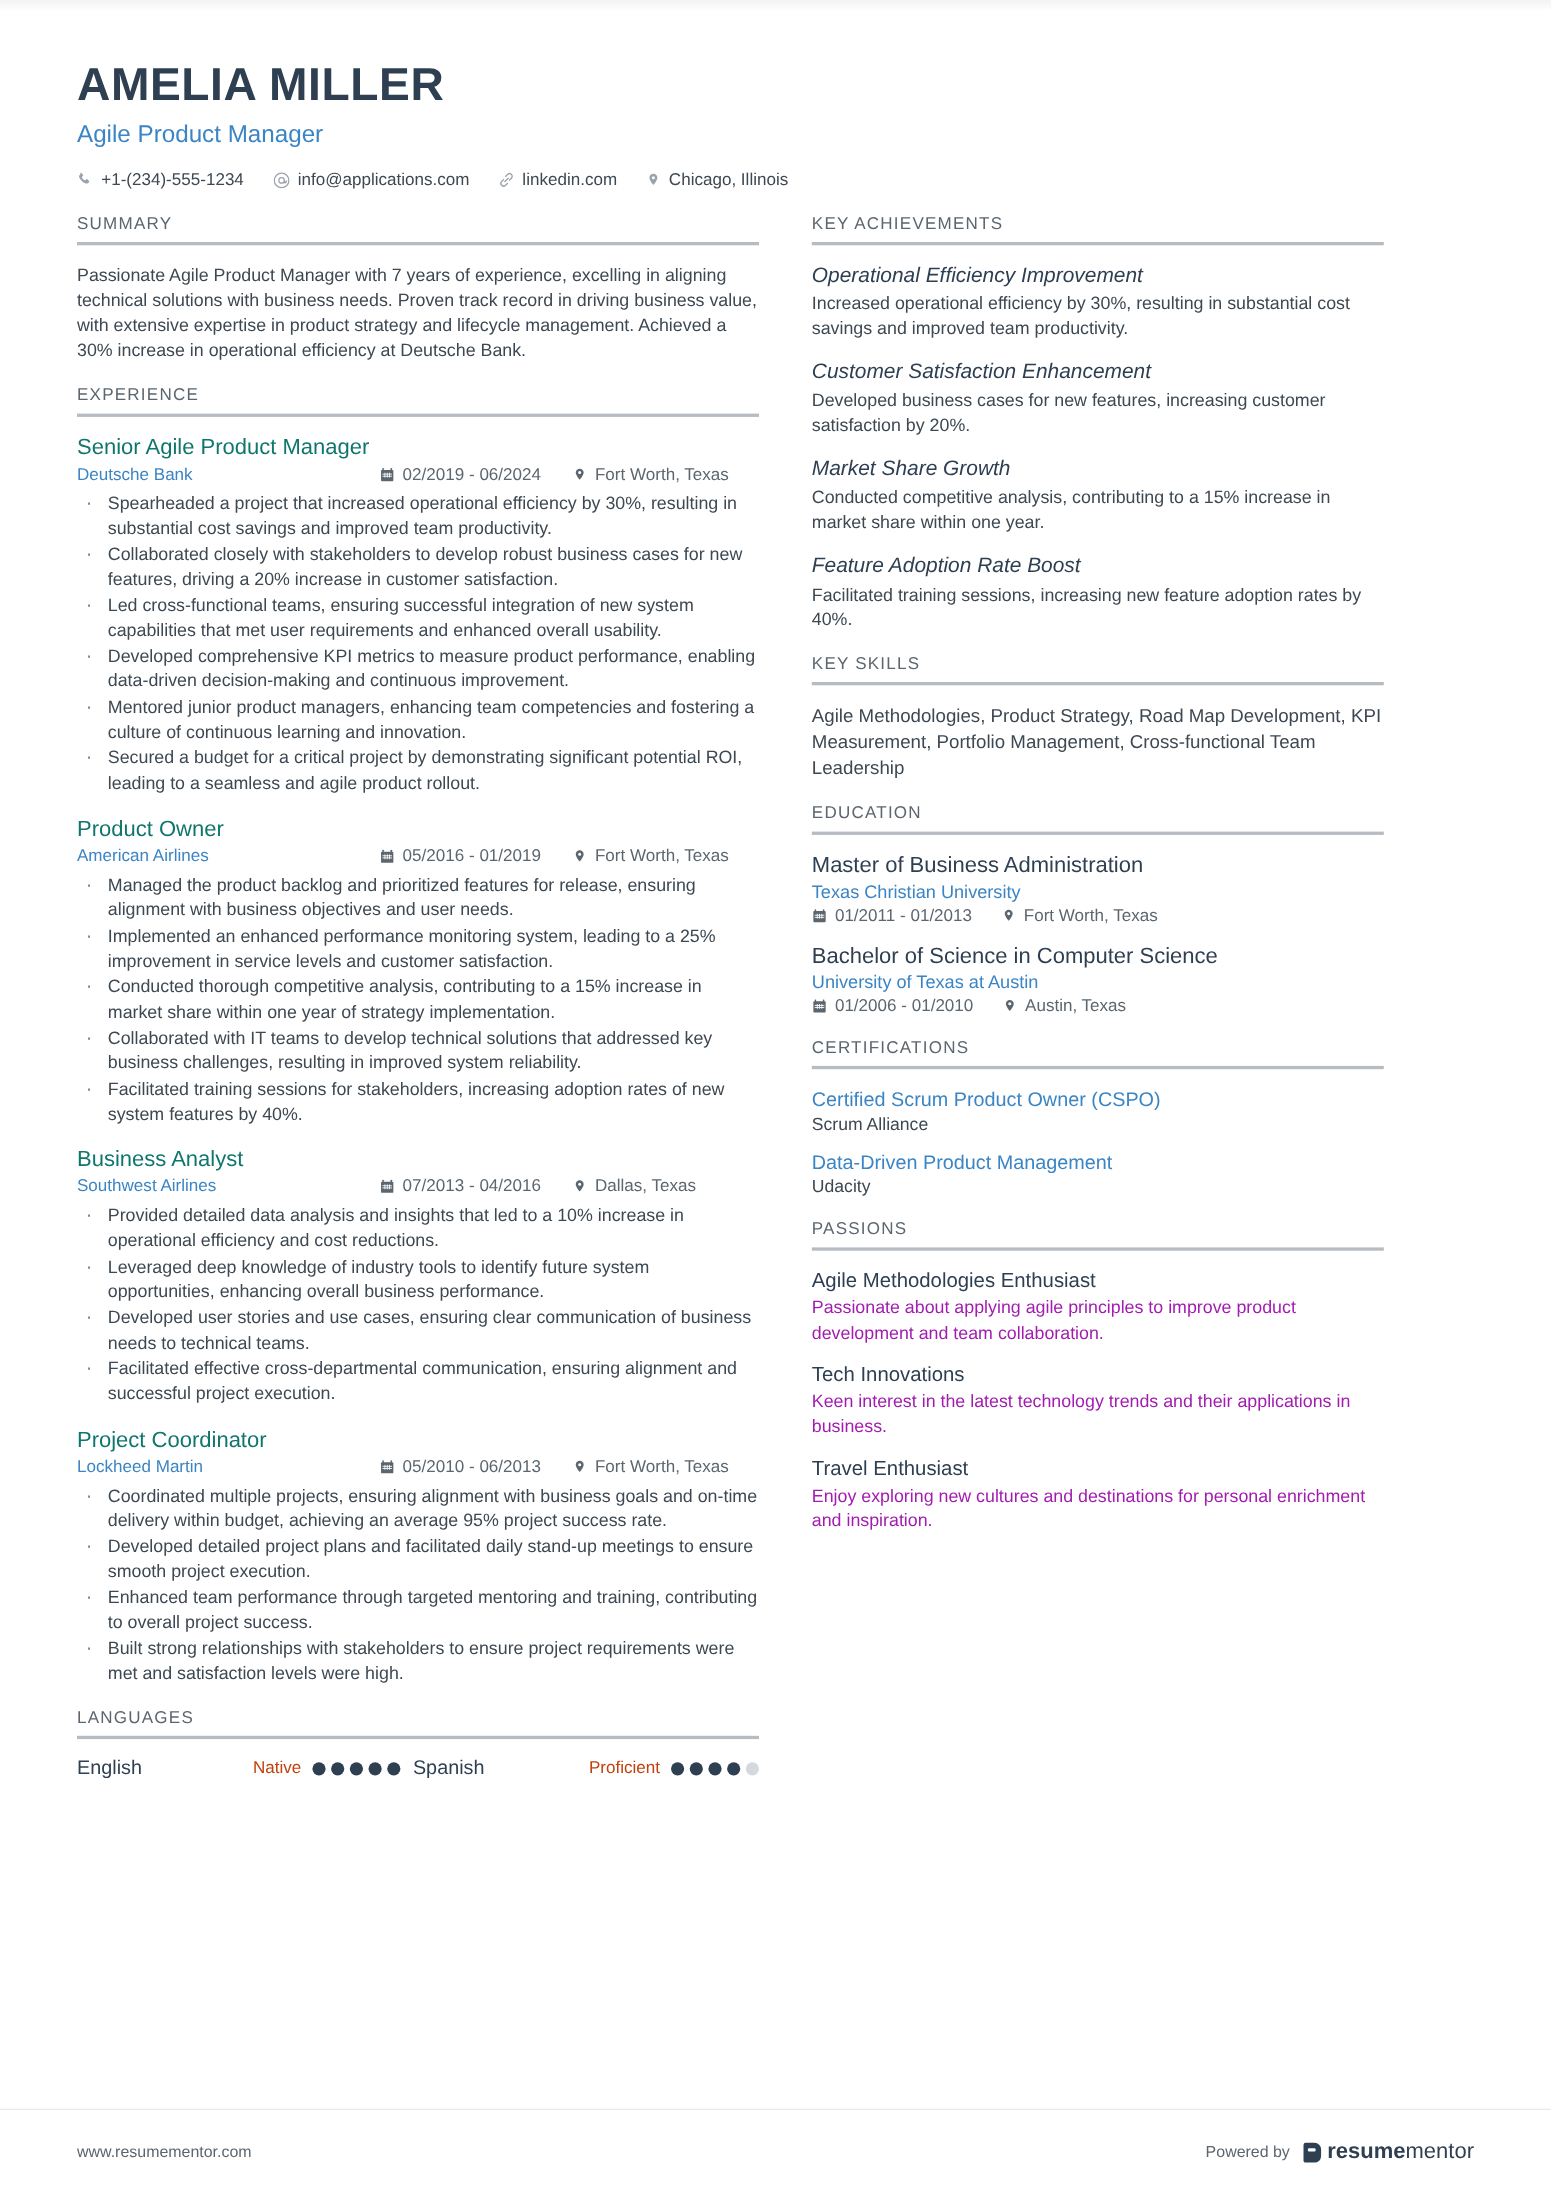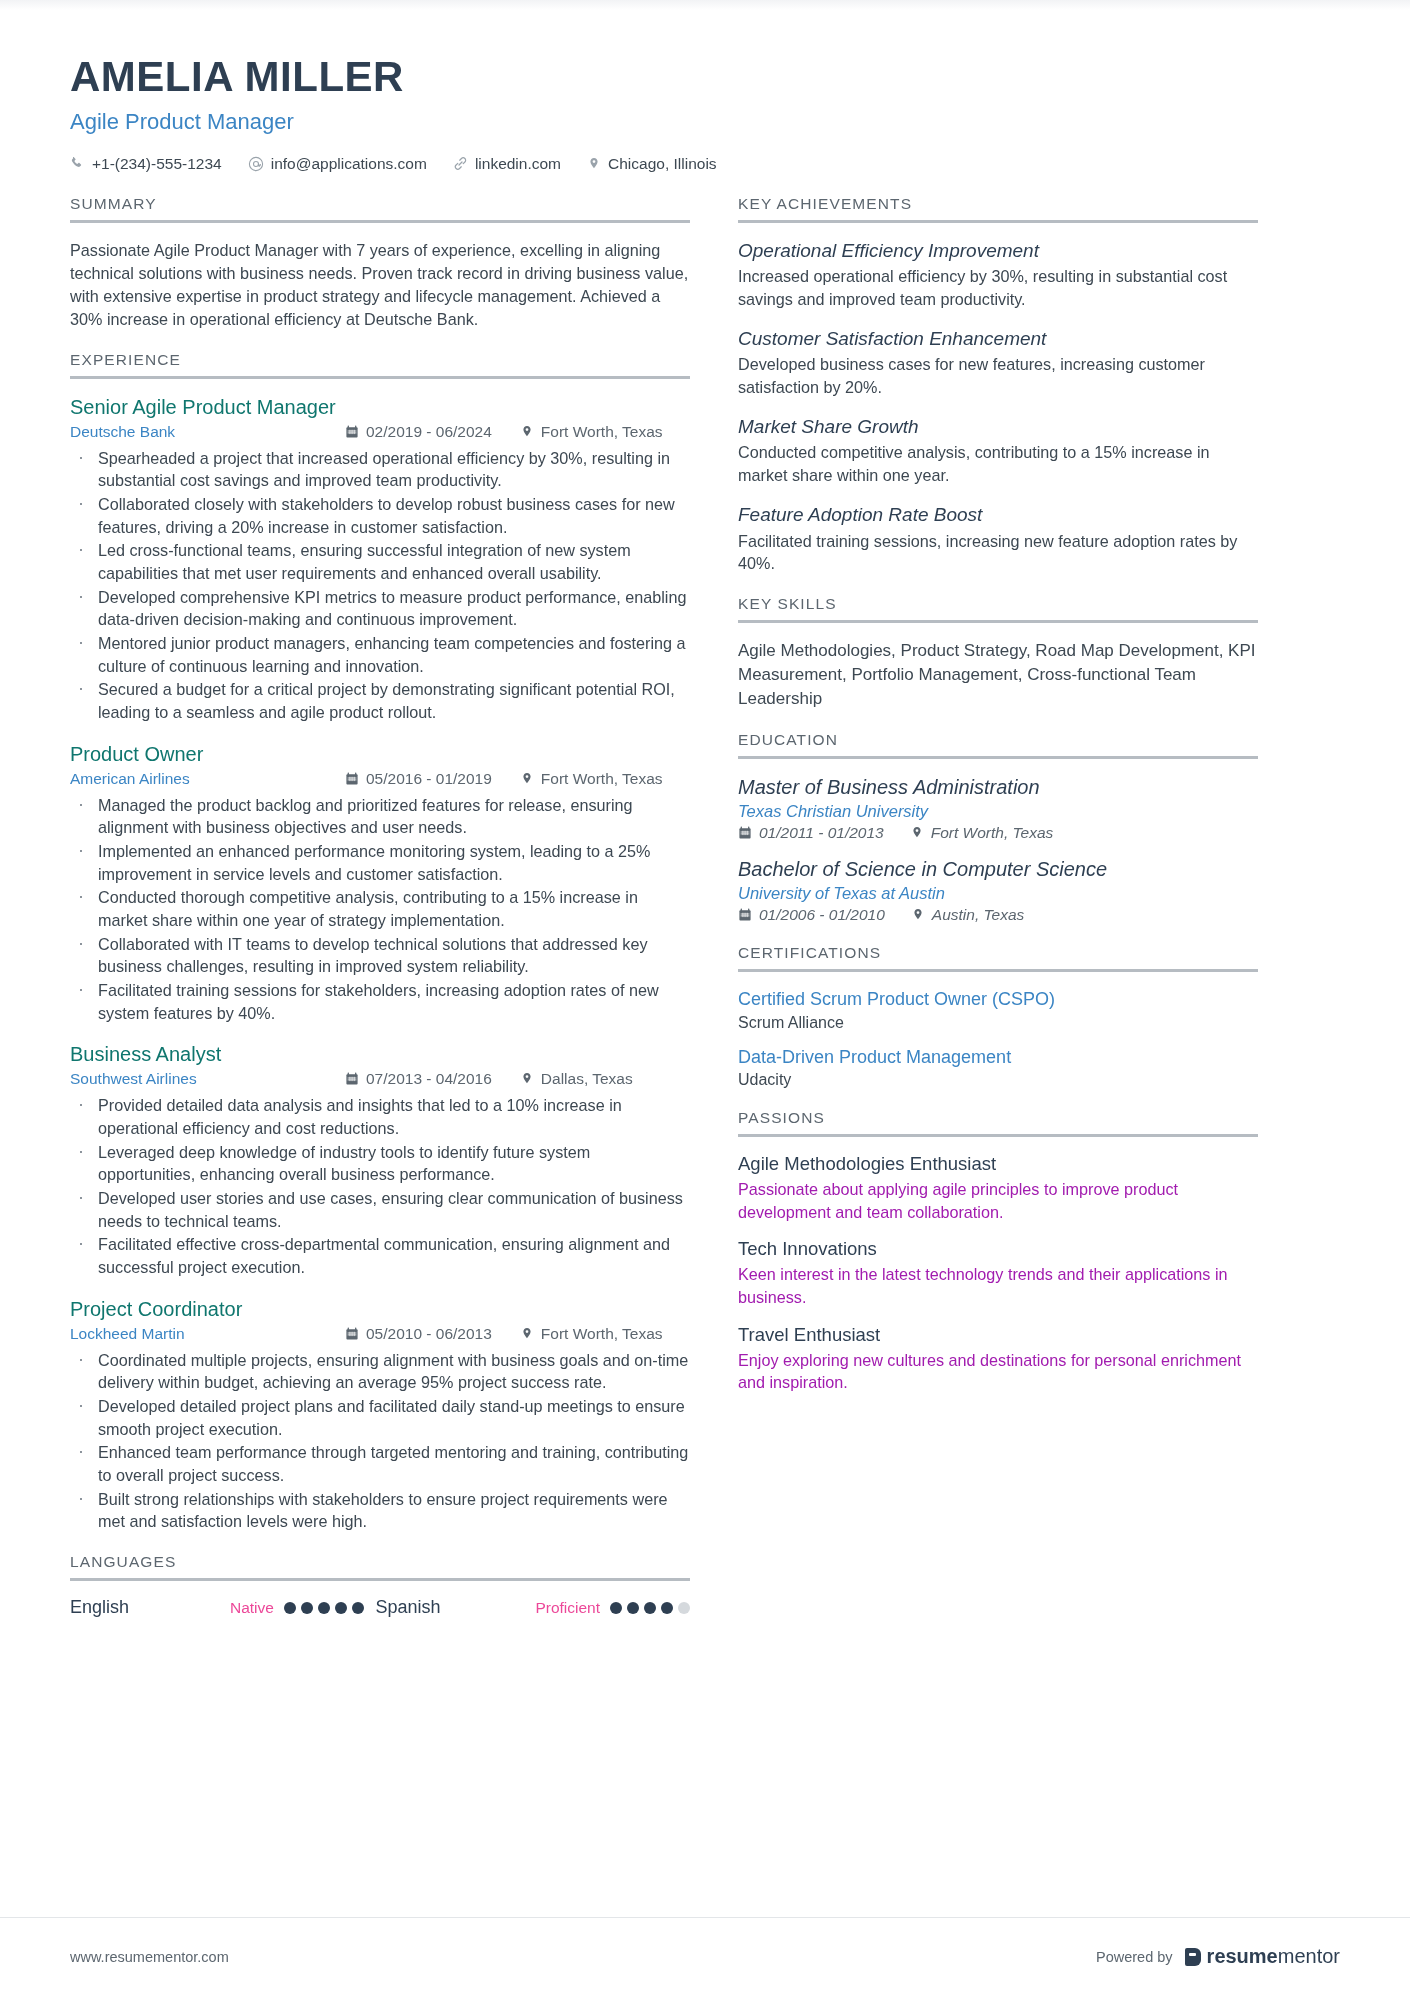--- a/index.html
+++ b/index.html
@@ -140,21 +140,21 @@
   
   .lang-row {
     display: flex;
     align-items: center;
     font-size: 17px;
     color: #2e3f52;
     margin-top: 8px;
   }
   .lang-block { display: flex; align-items: center; }
   .lang-name { width: 160px; color: #2e3f52; font-size: 18px; }
-  .lang-level { color: #ec4899; font-size: 15.5px; margin-right: 10px; }
+  .lang-level { color: #c2410c; font-size: 15.5px; margin-right: 10px; }
   .dots { display: flex; gap: 5px; align-items: center; }
   .dot { width: 12px; height: 12px; border-radius: 50%; background: #2e3f52; }
   .dot.empty { background: #d5d9dd; }
   .lang-gap { width: 30px; }
 
   
   .ach { margin-bottom: 16px; }
   .ach-title {
     font-size: 19px;
     color: #2e3f52;
@@ -165,21 +165,21 @@
   .ach-desc {
     font-size: 16.2px;
     line-height: 1.4;
     color: #3d4852;
   }
   .skills-text {
     font-size: 17px;
     line-height: 1.42;
     color: #3d4852;
   }
-  .edu { margin-bottom: 15px; font-style: italic; }
+  .edu { margin-bottom: 15px; }
   .edu-degree {
     font-size: 20px;
     color: #2e3f52;
     line-height: 1.25;
     margin-bottom: 2px;
   }
   .edu-school {
     font-size: 16.5px;
     color: #3b85c4;
     margin-bottom: 3px;

